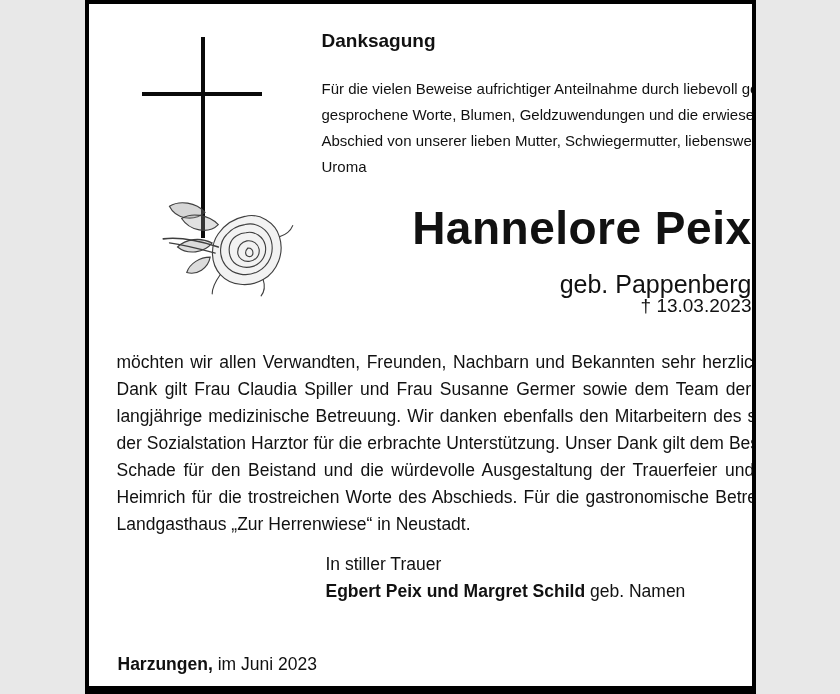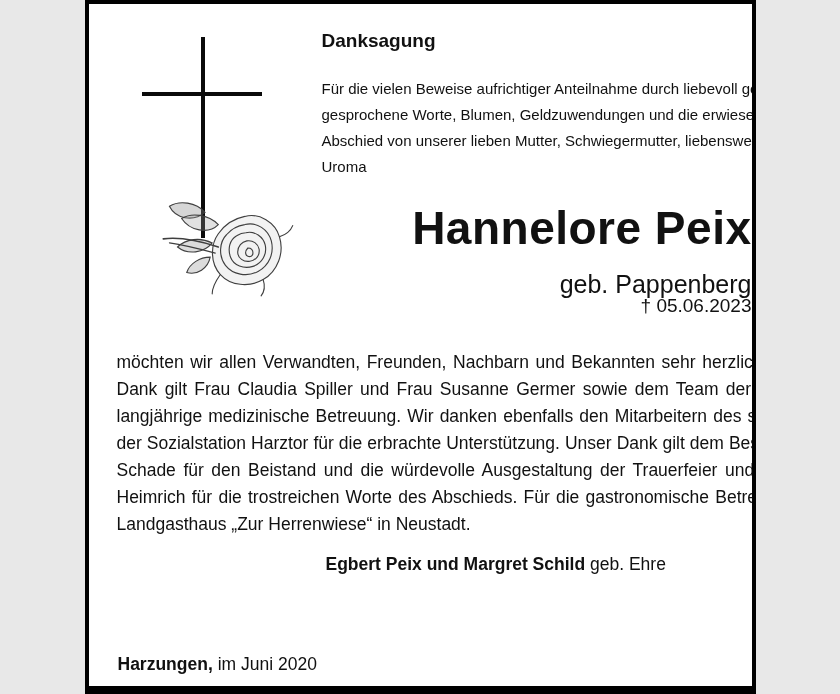--- a/index.html
+++ b/index.html
@@ -81,26 +81,27 @@
   </svg>
 
   <div class="header-block">
     <h1 class="notice-title">Danksagung</h1>
     <p class="intro">Für die vielen Beweise aufrichtiger Anteilnahme durch liebevoll geschriebene und gesprochene Worte, Blumen, Geldzuwendungen und die erwiesene Ehre beim Abschied von unserer lieben Mutter, Schwiegermutter, liebenswerten Oma und Uroma</p>
   </div>
 
   <div class="name-block">
     <div class="deceased-name">Hannelore Peix</div>
     <div class="maiden-name">geb. Pappenberg</div>
-    <div class="death-date">† 05.06.2023</div>
+    <div class="death-date">† 13.03.2023</div>
   </div>
 
   <p class="body-par">möchten wir allen Verwandten, Freunden, Nachbarn und Bekannten sehr herzlich danken. Besonderer Dank gilt Frau Claudia Spiller und Frau Susanne Germer sowie dem Team der Harztor-Praxis für die langjährige medizinische Betreuung. Wir danken ebenfalls den Mitarbeitern des soweno-Pflegedienstes der Sozialstation Harztor für die erbrachte Unterstützung. Unser Dank gilt dem Bestattungshaus Eckhard Schade für den Beistand und die würdevolle Ausgestaltung der Trauerfeier und Herrn Pfarrer Gregor Heimrich für die trostreichen Worte des Abschieds. Für die gastronomische Betreuung danken wir dem Landgasthaus „Zur Herrenwiese“ in Neustadt.</p>
 
   <div class="closing">
-    <div><span class="b">Egbert Peix und Margret Schild</span> <span>geb. Ehre</span></div>
+    <div>In stiller Trauer</div>
+    <div><span class="b">Egbert Peix und Margret Schild</span> <span>geb. Namen</span></div>
   </div>
 
   <div class="footer">
-    <span class="b">Harzungen,</span> <span>im Juni 2020</span>
+    <span class="b">Harzungen,</span> <span>im Juni 2023</span>
   </div>
 
 </div>
 
 </body></html>

